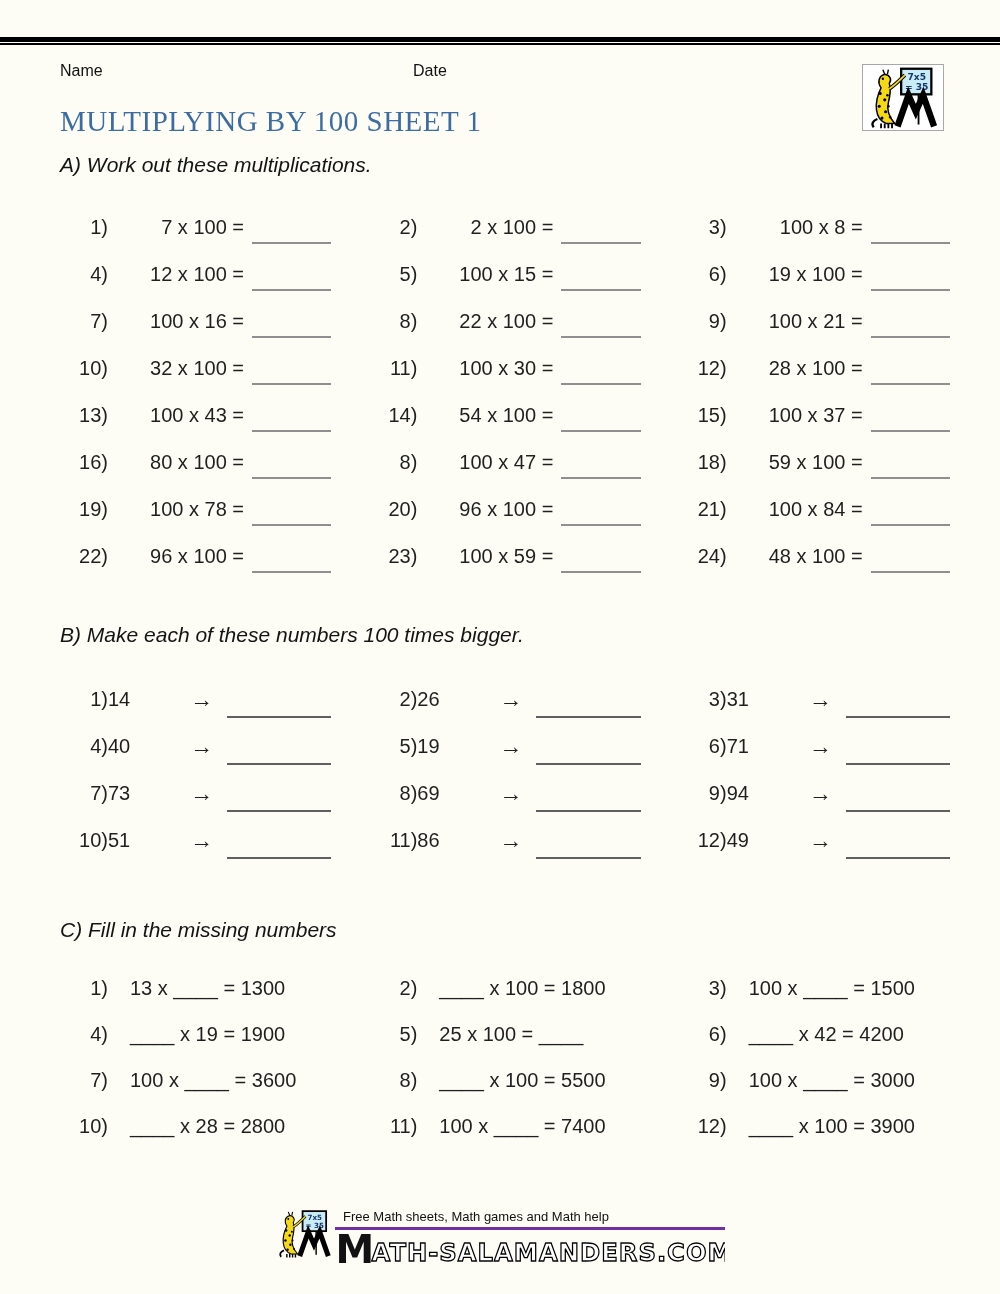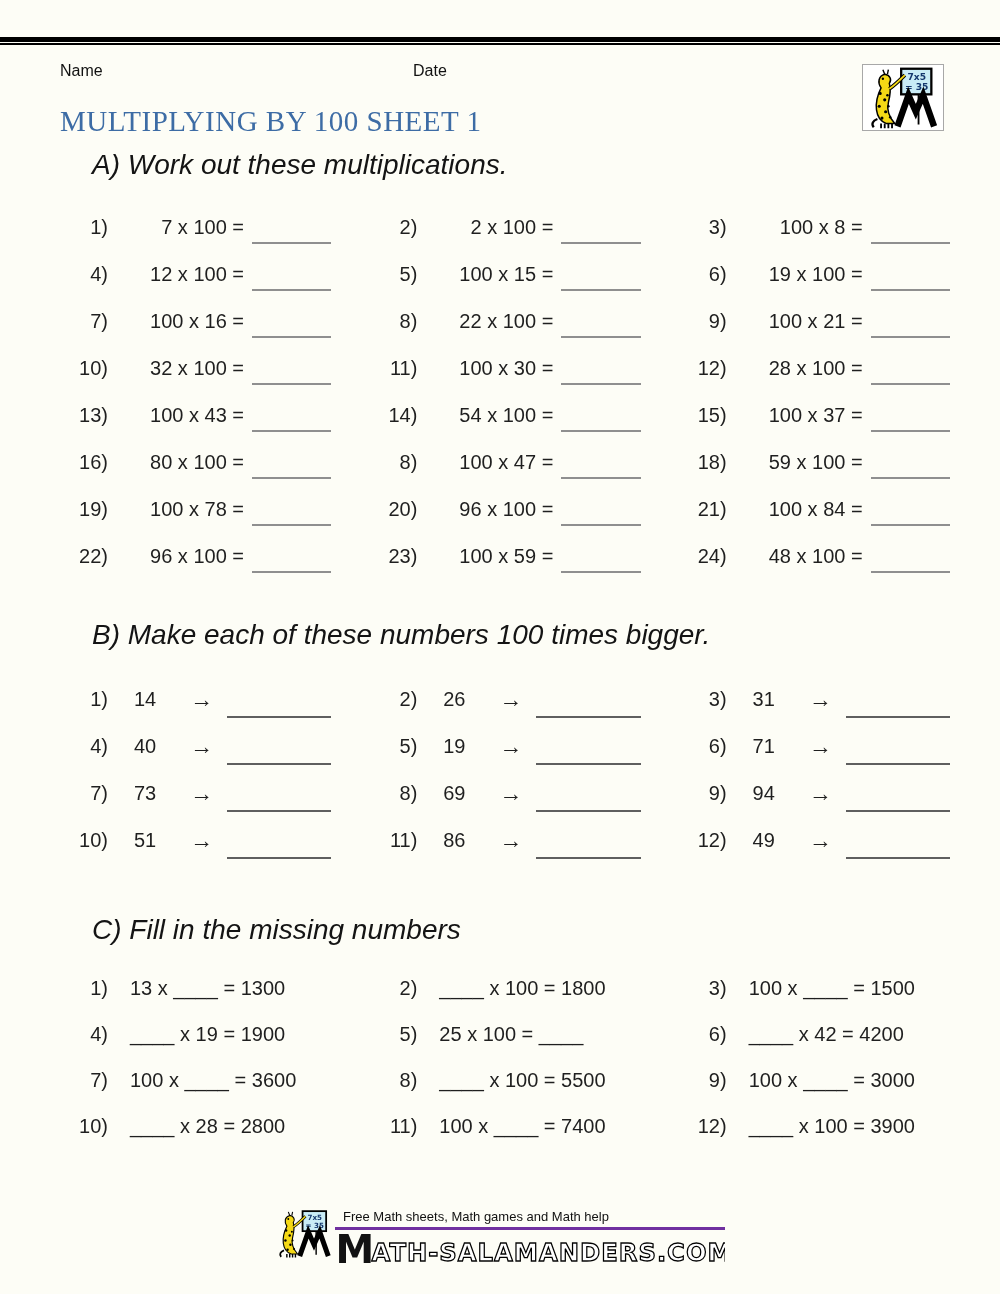--- a/index.html
+++ b/index.html
@@ -24,39 +24,39 @@
     background:#fff;border:1px solid #a8a8a8;
     display:flex;align-items:center;justify-content:center;box-sizing:border-box;
   }
 
   .title{
     margin:24px 0 0 60px;
     font-family:"Liberation Serif",serif;
     font-size:29px;letter-spacing:.5px;color:#3d6ca5;line-height:34px;
   }
   .sec-head{
-    margin-left:92px;font-style:italic;font-size:28px;color:#141414;line-height:27px;
+    margin-left:60px;font-style:italic;font-size:21px;color:#141414;line-height:27px;
   }
   .head-a{margin-top:13px;}
   .head-b{margin-top:41px;}
   .head-c{margin-top:52px;}
 
   .pgrid{
     display:grid;grid-template-columns:repeat(3,1fr);column-gap:38px;
     margin:0 50px 0 60px;
   }
   .grid-a{margin-top:26px;}
   .grid-b{margin-top:28px;}
   .grid-c{margin-top:22px;}
 
   .prob{display:flex;align-items:center;height:47px;font-size:20px;}
   .prob-c{height:46px;}
   .pnum{width:48px;text-align:right;flex:none;}
   .pexpr{width:116px;text-align:right;flex:none;margin-left:20px;white-space:pre;}
-  .pval{width:74px;text-align:center;flex:none;}
+  .pval{width:74px;text-align:left;flex:none;}
   .parrow{margin-left:8px;font-size:23px;line-height:1;}
   .ptext{margin-left:22px;white-space:pre;}
   .pline{
     flex:1;height:0;border-bottom:2px solid #8f8f8f;
     margin-left:8px;transform:translateY(15px);
   }
   .pline-b{border-bottom-color:#5f5f5f;margin-left:14px;transform:translateY(17px);}
 
   
   .footer{margin-top:58px;display:flex;justify-content:center;}

